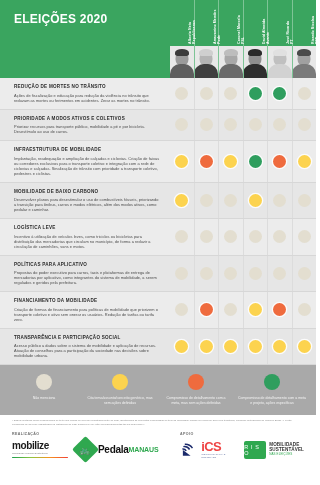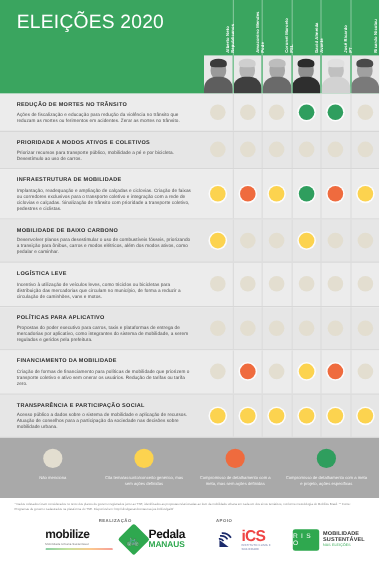--- a/index.html
+++ b/index.html
@@ -7,21 +7,21 @@
     width: 316px; height: 485px;
     background: #ffffff;
     font-family: "Liberation Sans", sans-serif;
     overflow: hidden;
   }
   .page { position: relative; width: 316px; height: 485px; background:#fff; }
 
   
   .header { position: relative; display: flex; height: 78px; background: #3aa55f; }
   .header-left { width: 170px; padding: 12px 0 0 14px; color: #fff; }
-  .hl-title { font-size: 16px; font-weight: normal; letter-spacing: .2px; line-height: 14px; }
+  .hl-title { font-size: 12px; font-weight: bold; letter-spacing: .2px; line-height: 14px; }
   .hl-sub { margin-top: 5px; font-size: 9.4px; line-height: 11.4px; letter-spacing: .15px; }
   .hl-sub b { font-weight: bold; }
 
   .header-right { position: relative; width: 146px; display: flex; }
   .cand-col { position: relative; flex: 1 1 0; }
   .cand-col + .cand-col { border-left: 1px solid rgba(255,255,255,.35); }
   .cand-name {
     position: absolute; left: 0; top: 2px; width: 44px; height: 44px;
     transform-origin: 0 0;
     transform: rotate(-90deg) translate(-44px, 0);
@@ -66,38 +66,38 @@
   
   .legend { display: flex; background: #a9a9a9; padding: 9px 6px 10px; }
   .legend-item { flex: 1 1 0; display: flex; flex-direction: column; align-items: center; text-align: center; padding: 0 4px; }
   .legend-dot { width: 16px; height: 16px; border-radius: 50%; }
   .legend-text { margin-top: 6px; font-size: 3.5px; line-height: 4.6px; color: #f4f4f4; }
 
   
   .footnote { padding: 4px 12px 0; font-size: 2.5px; line-height: 3.4px; color: #8a8a8a; }
   .credits { display: flex; padding: 6px 12px 0; }
   .credit-block { display: flex; flex-direction: column; }
-  .credit-block.left { width: 168px; align-items: center; }
+  .credit-block.left { width: 168px; }
   .credit-block.right { flex: 1; }
   .credit-head { font-size: 3.6px; font-weight: bold; color: #6f6f6f; letter-spacing: .4px; margin-bottom: 4px; }
   .logo-row { display: flex; align-items: center; gap: 8px; }
 
   .logo-mobilize { display: flex; flex-direction: column; }
   .logo-mobilize .word { font-size: 10px; font-weight: bold; color: #1a1a1a; letter-spacing: -.4px; line-height: 10px; }
   .logo-mobilize .tag { font-size: 2.4px; color: #777; letter-spacing: .1px; margin-top: 1px; }
   .logo-mobilize .rule { margin-top: 2px; height: 1.6px; width: 56px;
     background: linear-gradient(90deg,#1a9e4b,#8cc63f,#f7941e,#ef4136); border-radius: 2px; }
 
   .logo-pedala { display: flex; align-items: center; gap: 3px; }
   .logo-pedala .badge {
     width: 19px; height: 19px; background: #2fa84f; transform: rotate(45deg);
     display: flex; align-items: center; justify-content: center; border-radius: 2px;
   }
   .logo-pedala .badge span { transform: rotate(-45deg); color: #fff; font-size: 9px; }
-  .logo-pedala .txt { display: flex; flex-direction: column; line-height: 9px; }
+  .logo-pedala .txt { display: flex; line-height: 9px; }
   .logo-pedala .t1 { font-size: 10px; font-weight: bold; color: #111; letter-spacing: -.3px; }
   .logo-pedala .t2 { font-size: 7px; font-weight: bold; color: #2fa84f; letter-spacing: -.1px; }
 
   .logo-ics { display: flex; align-items: center; gap: 2px; }
   .logo-ics .waves { width: 22px; height: 19px; }
   .logo-ics .txt { display: flex; flex-direction: column; }
   .logo-ics .t1 { font-size: 13px; font-weight: bold; color: #ef4444; letter-spacing: -.6px; line-height: 13px; }
   .logo-ics .t2 { font-size: 2.4px; color: #6c7aa8; letter-spacing: .1px; }
 
   .logo-ms { display: flex; align-items: center; gap: 3px; }

